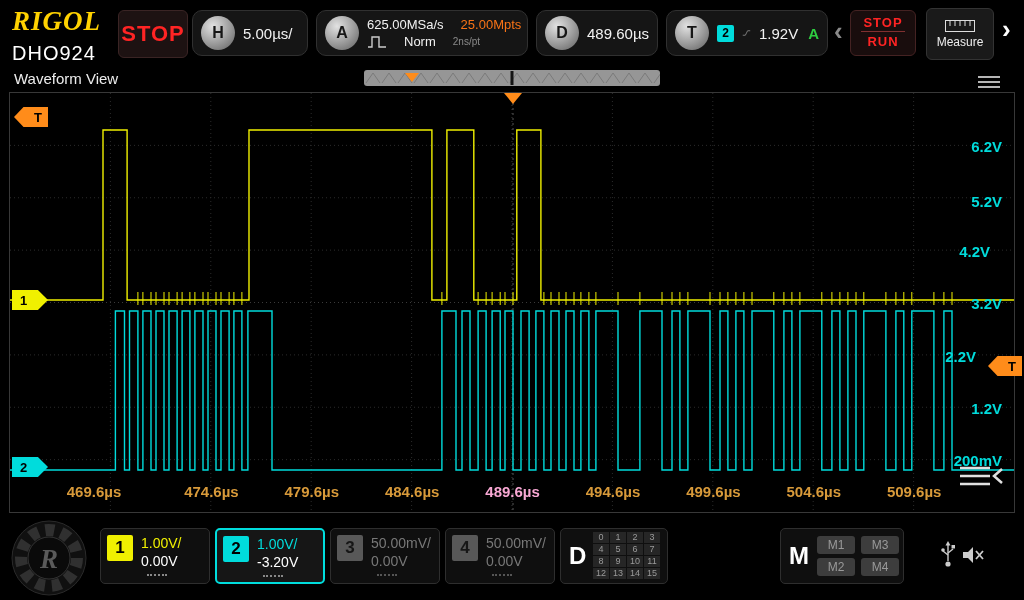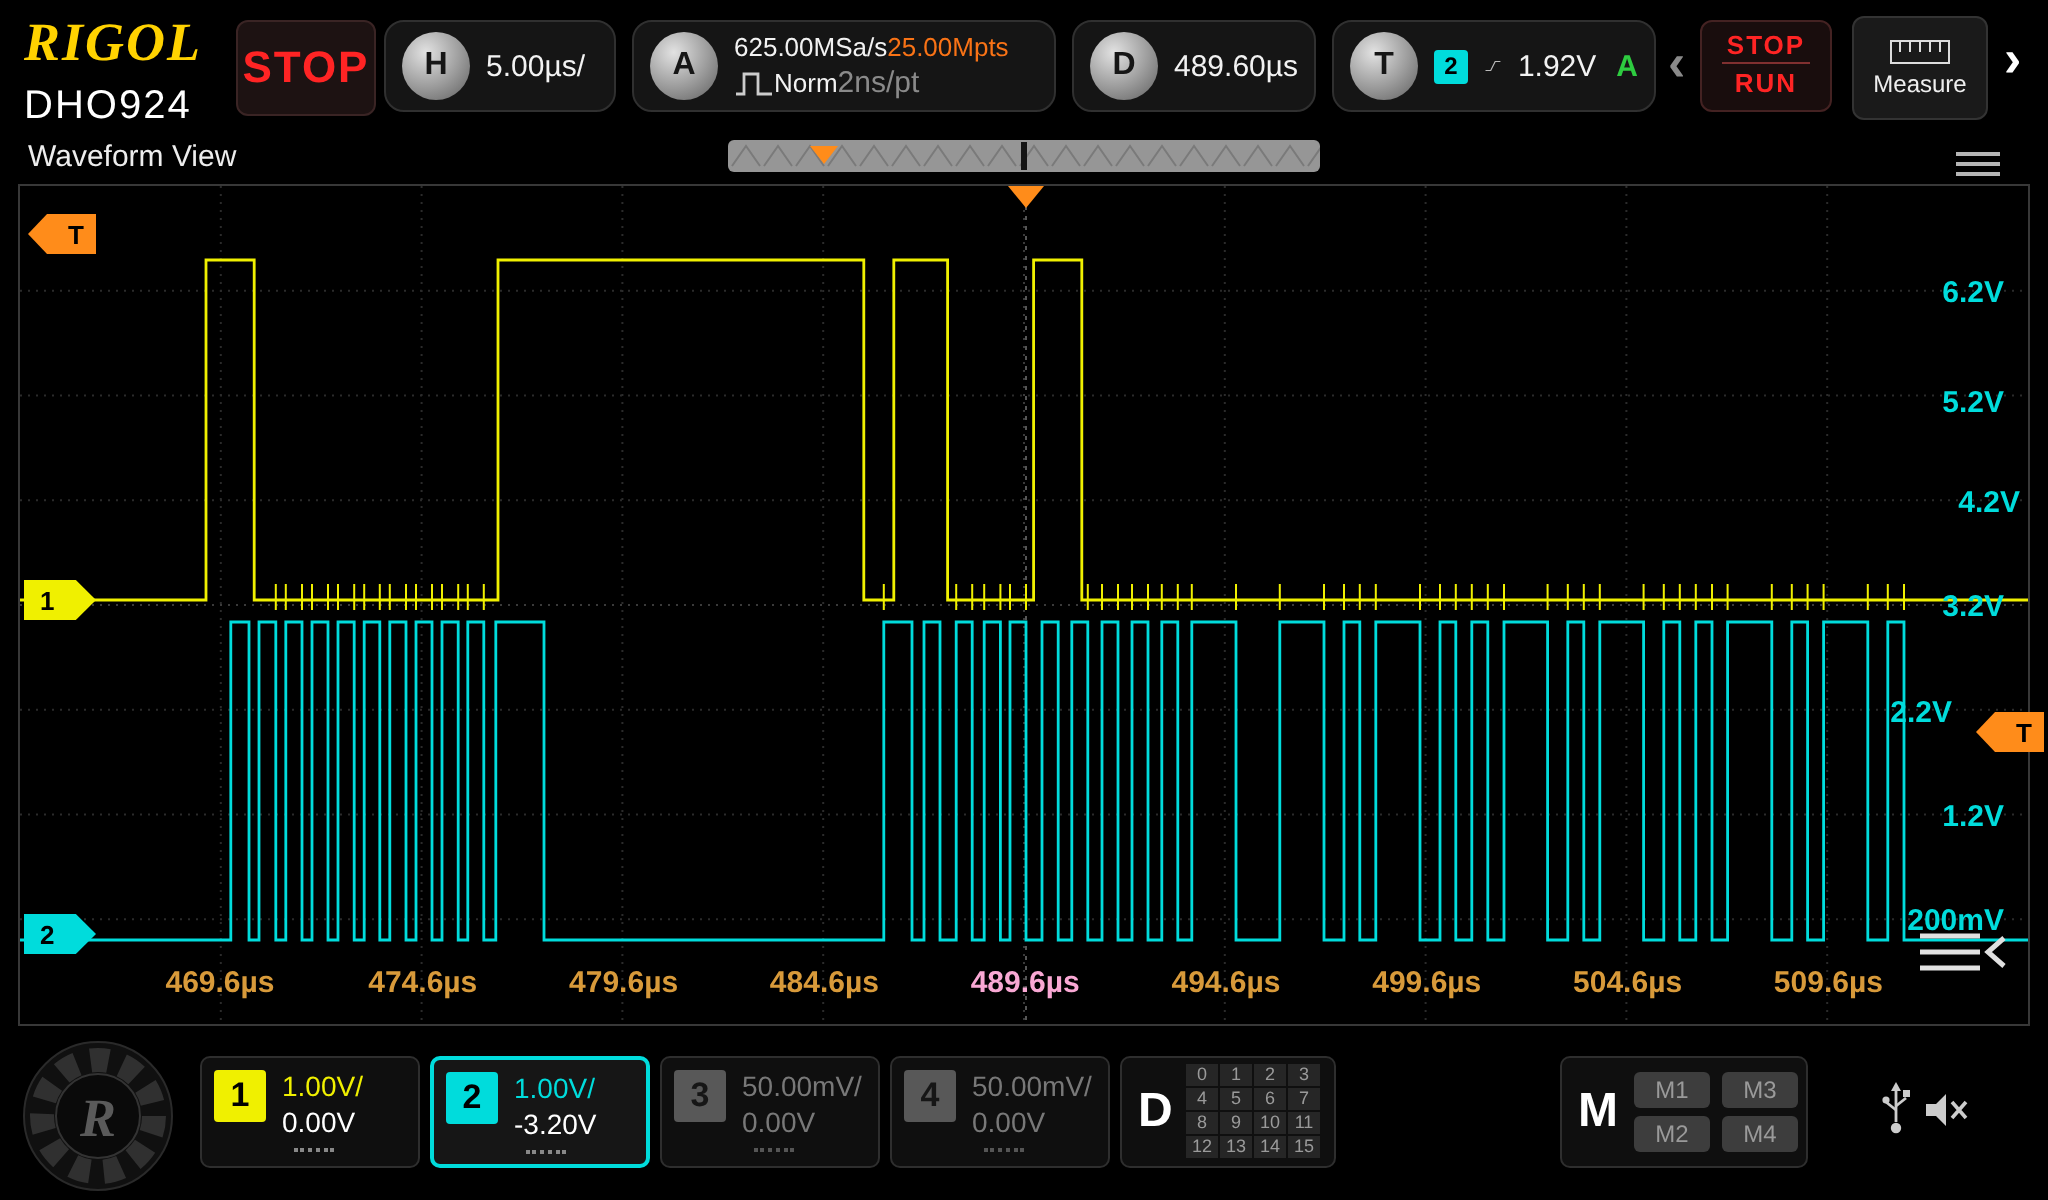--- a/index.html
+++ b/index.html
@@ -16,25 +16,25 @@
   #acq-status span{color:var(--stop_red);font-weight:bold;font-size:22px;letter-spacing:1px;}
   .tb-btn{position:absolute;top:10px;height:46px;background:#151515;border:1px solid #303030;
     border-radius:10px;display:flex;align-items:center;box-sizing:border-box;padding:0 8px;gap:8px;}
   .knob{width:34px;height:34px;border-radius:50%;flex:0 0 auto;
     background:radial-gradient(circle at 35% 30%,#e2e2e2,#9a9a9a 55%,#5d5d5d);
     color:#161616;font-weight:bold;font-size:16px;display:flex;align-items:center;justify-content:center;}
   .tb-val{color:#f2f2f2;font-size:15px;white-space:nowrap;}
   #btn-h{left:192px;width:116px;}
   #btn-a{left:316px;width:212px;}
   .a-texts{display:flex;flex-direction:column;gap:2px;}
-  .a-row{display:flex;align-items:center;gap:0;white-space:nowrap;}
+  .a-row{display:flex;align-items:center;gap:17px;white-space:nowrap;}
   .a-rate{color:#f2f2f2;font-size:13px;}
   .a-depth{color:#f97316;font-size:13px;}
   .a-mode{color:#f2f2f2;font-size:13px;text-align:center;}
-  .a-perpt{color:#8a8a8a;font-size:15px;}
+  .a-perpt{color:#8a8a8a;font-size:10px;}
   #btn-d{left:536px;width:122px;}
   #btn-t{left:666px;width:162px;}
   .t-badge{width:17px;height:17px;background:var(--ch2);color:#000;font-weight:bold;font-size:12px;
     display:flex;align-items:center;justify-content:center;border-radius:2px;flex:0 0 auto;}
   .t-mode{color:var(--green);font-weight:bold;font-size:15px;margin-left:2px;}
   .tb-chevron{position:absolute;font-size:26px;font-weight:bold;line-height:26px;}
   #tb-left-chevron{left:834px;top:18px;color:#8a8a8a;}
   #tb-right-chevron{left:1002px;top:16px;color:#fff;}
   #btn-stoprun{position:absolute;left:850px;top:10px;width:66px;height:46px;background:#190d0d;
     border:1px solid #442222;border-radius:6px;text-align:center;padding-top:4px;box-sizing:border-box;}
@@ -220,28 +220,28 @@
   <div class="flag flag-right" id="flag-ch1">
     <span>1</span>
   </div>
   <div class="flag flag-right" id="flag-ch2">
     <span>2</span>
   </div>
 
   <div id="volt-axis">
       <span class="vlabel" style="top: 45px; right: 12px;">6.2V</span>
       <span class="vlabel" style="top: 100px; right: 12px;">5.2V</span>
-      <span class="vlabel" style="top: 149.8px; right: 4px; text-align: right;">4.2V</span>
+      <span class="vlabel" style="top: 149.8px; right: 24px; text-align: right;">4.2V</span>
       <span class="vlabel" style="top: 202.2px; right: 12px;">3.2V</span>
       <span class="vlabel" style="top: 254.6px; right: 38px;">2.2V</span>
       <span class="vlabel" style="top: 307px; right: 12px;">1.2V</span>
       <span class="vlabel" style="top: 359.4px; right: 12px;">200mV</span>
     </div>
   <div id="time-axis">
-      <span class="tlabel" style="left: 60px;">469.6µs</span>
+      <span class="tlabel" style="left: 44px;">469.6µs</span>
       <span class="tlabel" style="left: 161.4px;">474.6µs</span>
       <span class="tlabel" style="left: 261.8px;">479.6µs</span>
       <span class="tlabel" style="left: 362.2px;">484.6µs</span>
       <span class="tlabel tlabel-center" style="left: 462.6px;">489.6µs</span>
       <span class="tlabel" style="left: 563px;">494.6µs</span>
       <span class="tlabel" style="left: 663.4px;">499.6µs</span>
       <span class="tlabel" style="left: 763.8px;">504.6µs</span>
       <span class="tlabel" style="left: 864.2px;">509.6µs</span>
     </div>
 

